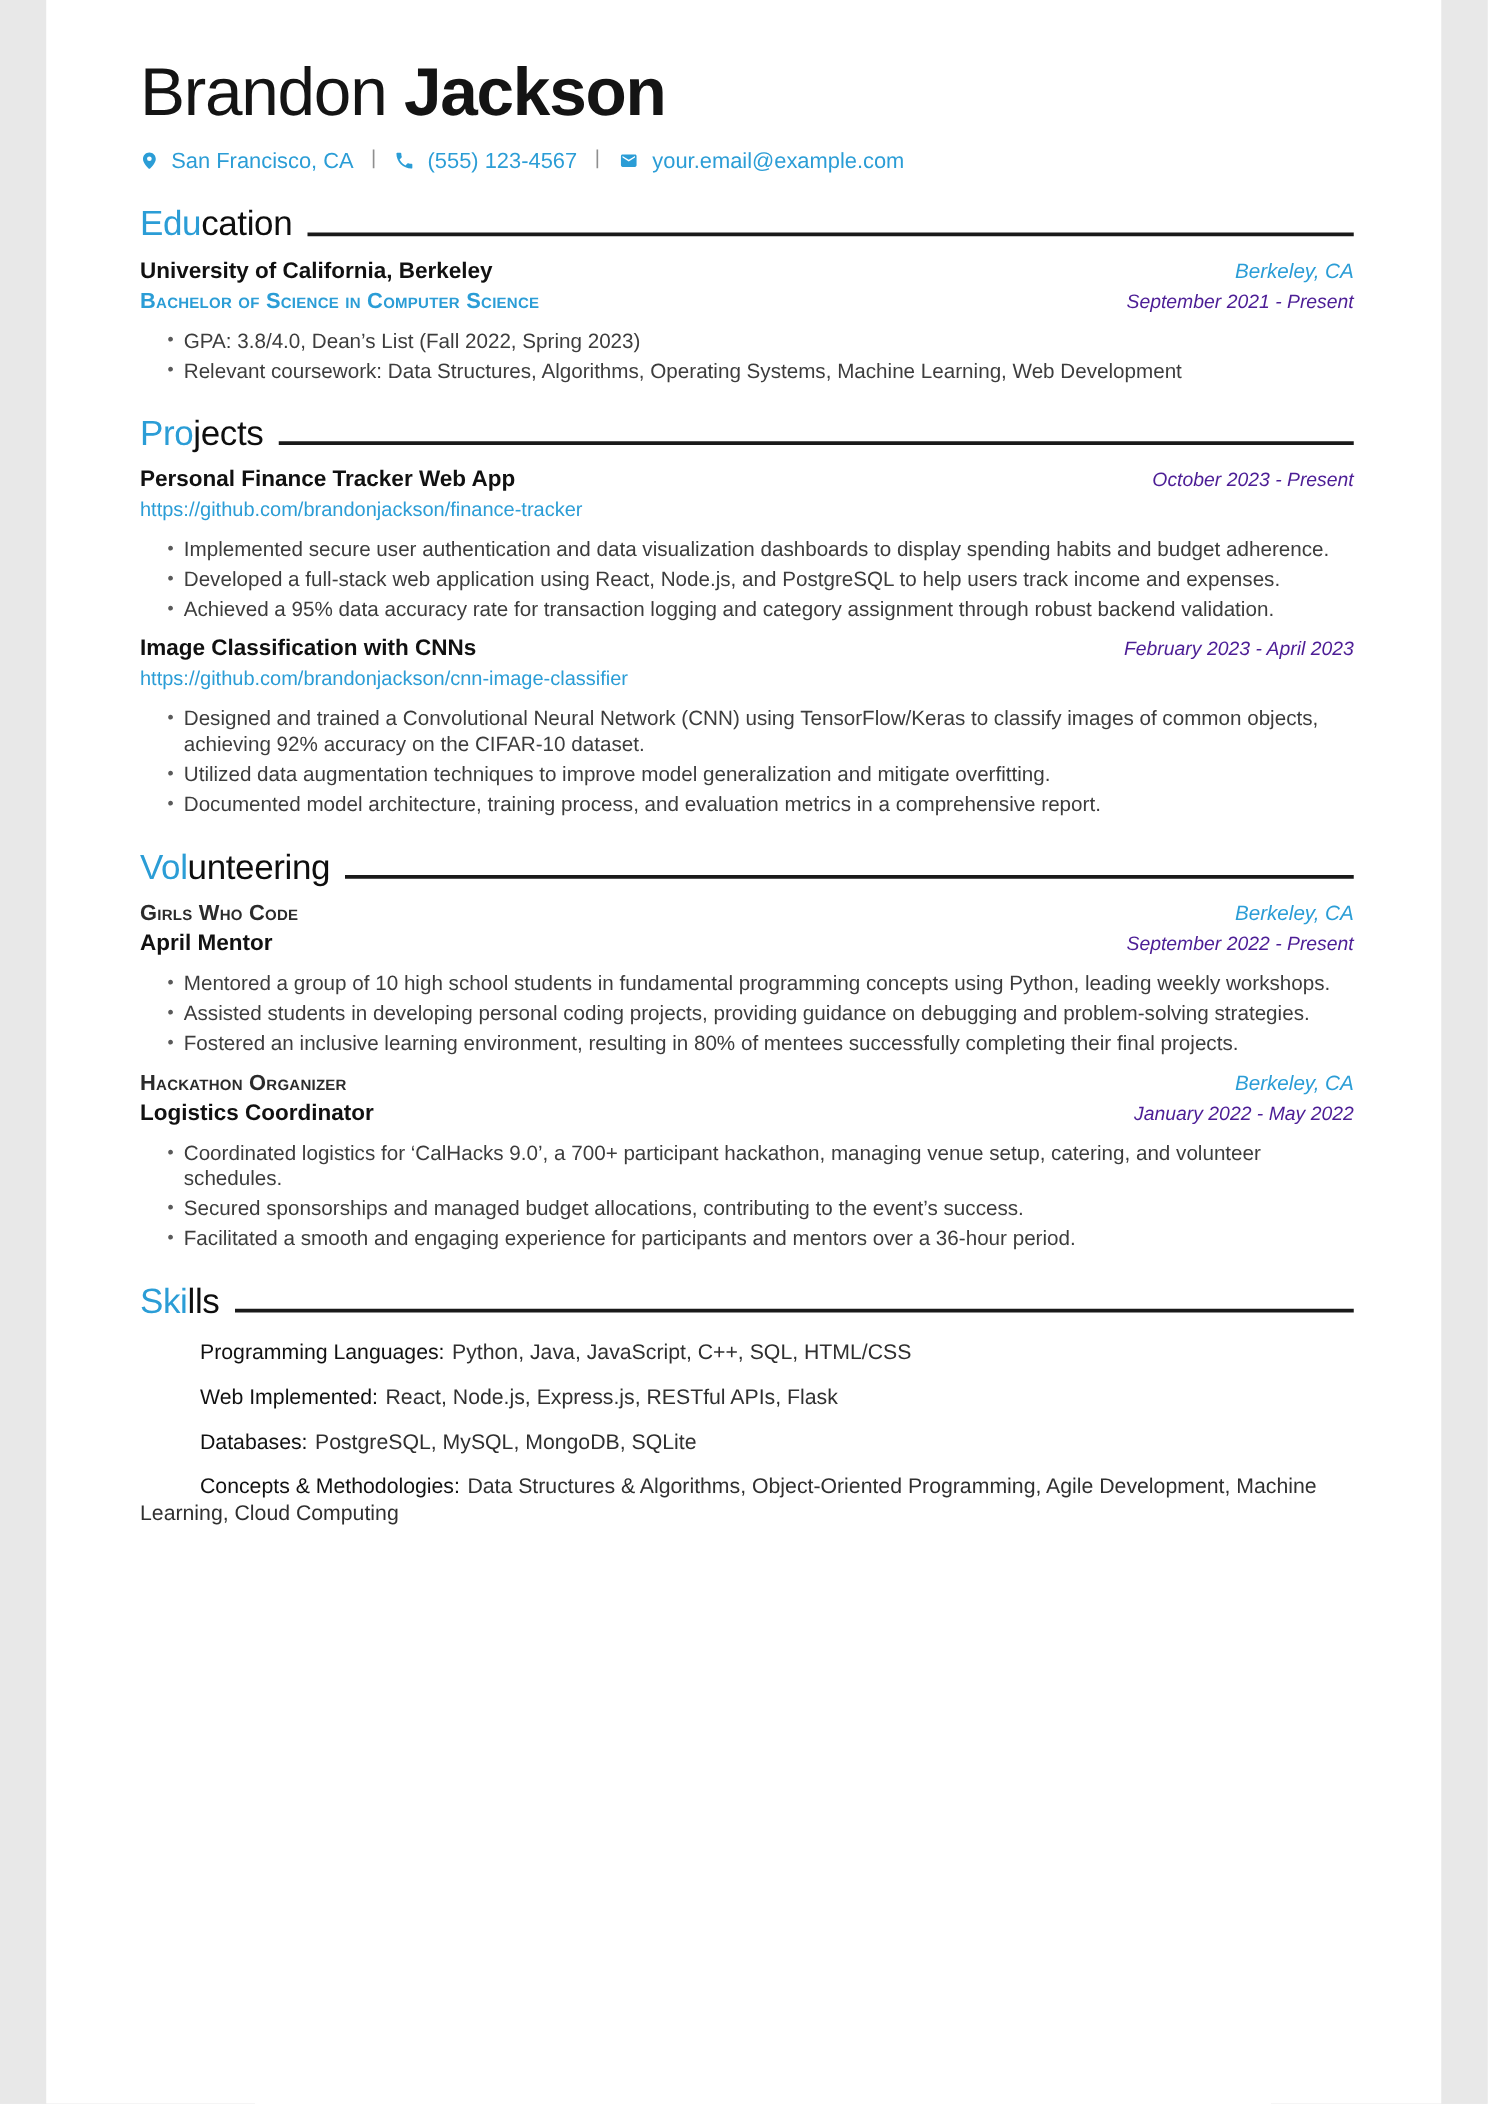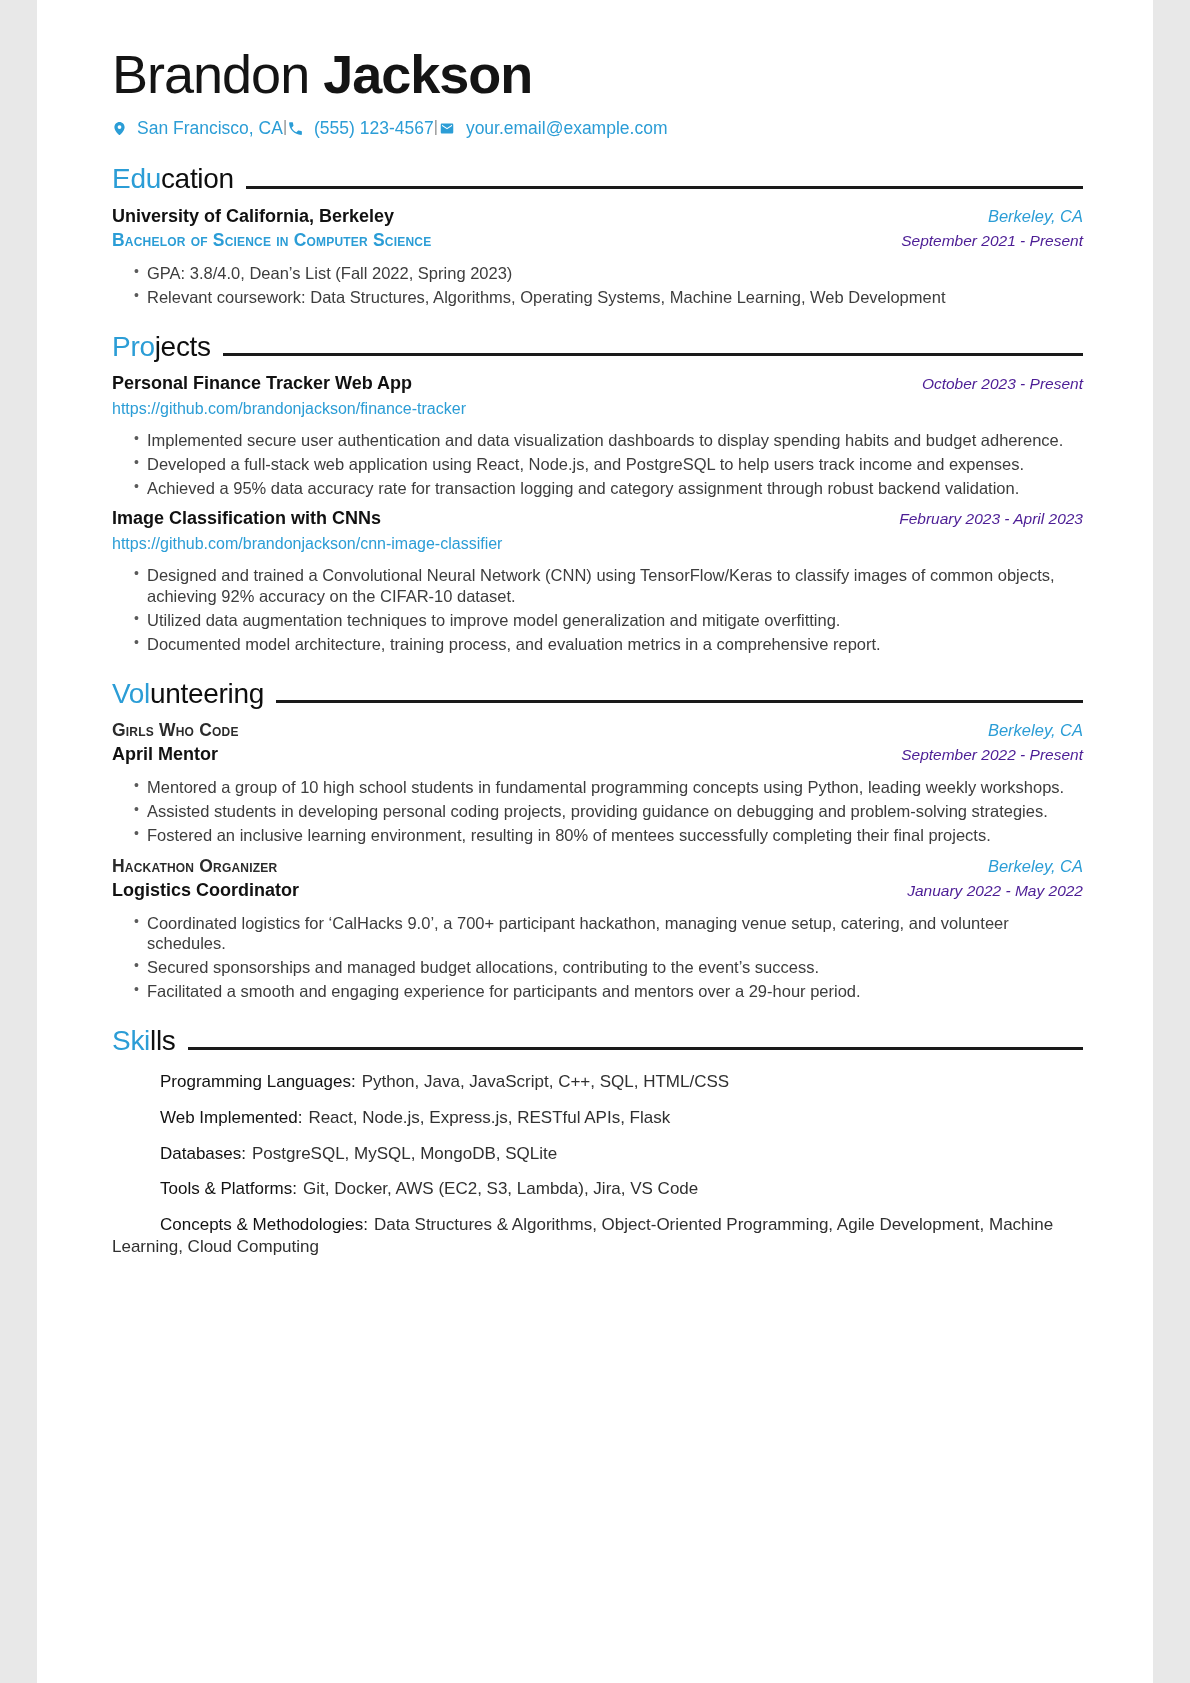--- a/index.html
+++ b/index.html
@@ -4,21 +4,21 @@
 <style>
   * { margin:0; padding:0; box-sizing:border-box; }
   html,body { background:#e8e8e8; }
   body { font-family:"Liberation Sans","DejaVu Sans",sans-serif; color:#3d3d3d; }
   .page { width:1116px; min-height:1683px; background:#ffffff; padding:44px 70px 40px 75px; margin:0 auto; }
 
   
   .name { font-size:54px; color:#141414; font-weight:400; letter-spacing:-1px; line-height:1.12; margin-bottom:14px; }
   .name .first { margin-right:14px; }
   .name .last { font-weight:800; }
-  .contact { display:flex; align-items:flex-start; color:var(--accent,#2b9dd6); font-size:17.5px; margin-bottom:4px; }
+  .contact { display:flex; align-items:flex-start; gap:14px; color:var(--accent,#2b9dd6); font-size:17.5px; margin-bottom:4px; }
   .contact-item { display:flex; align-items:center; gap:10px; }
   .contact .sep { color:#8f8f8f; font-size:16px; }
   .icon { display:flex; align-items:center; }
   .icon svg { display:block; }
 
   
   .section { margin-top:24px; }
   .section-heading { display:flex; align-items:flex-end; margin-bottom:10px; }
   .heading-text { font-size:28px; font-weight:400; color:#0e0e0e; line-height:1.15; white-space:nowrap; letter-spacing:-0.3px; }
   .heading-text .accent { color:var(--accent,#2b9dd6); }
@@ -161,31 +161,30 @@
         <span class="small-caps">Hackathon Organizer</span>
         <span class="location">Berkeley, CA</span>
       </div>
       <div class="entry-row">
         <span class="entry-title">Logistics Coordinator</span>
         <span class="dates">January 2022 - May 2022</span>
       </div>
       <ul class="bullets">
         <li>Coordinated logistics for ‘CalHacks 9.0’, a 700+ participant hackathon, managing venue setup, catering, and volunteer schedules.</li>
         <li>Secured sponsorships and managed budget allocations, contributing to the event’s success.</li>
-        <li>Facilitated a smooth and engaging experience for participants and mentors over a 29-hour period.</li>
+        <li>Facilitated a smooth and engaging experience for participants and mentors over a 36-hour period.</li>
       </ul>
     </div>
   </div>
 
   <div class="section">
     <div class="section-heading">
       <h2 class="heading-text"><span class="accent">Ski</span><span>lls</span></h2>
       <div class="rule"></div>
     </div>
 
     <p class="skill-line"><span class="skill-label">Programming Languages:</span><span>Python, Java, JavaScript, C++, SQL, HTML/CSS</span></p>
     <p class="skill-line"><span class="skill-label">Web Implemented:</span><span>React, Node.js, Express.js, RESTful APIs, Flask</span></p>
     <p class="skill-line"><span class="skill-label">Databases:</span><span>PostgreSQL, MySQL, MongoDB, SQLite</span></p>
-    <p class="skill-line"><span class="skill-label">Tools &amp; Platforms:</span><span>Git, Docker, AWS (EC2, S3, Lambda), Jira, VS Code</span></p>
     <p class="skill-line"><span class="skill-label">Concepts &amp; Methodologies:</span><span>Data Structures &amp; Algorithms, Object-Oriented Programming, Agile Development, Machine Learning, Cloud Computing</span></p>
   </div>
 
 </div>
 
 </body></html>

